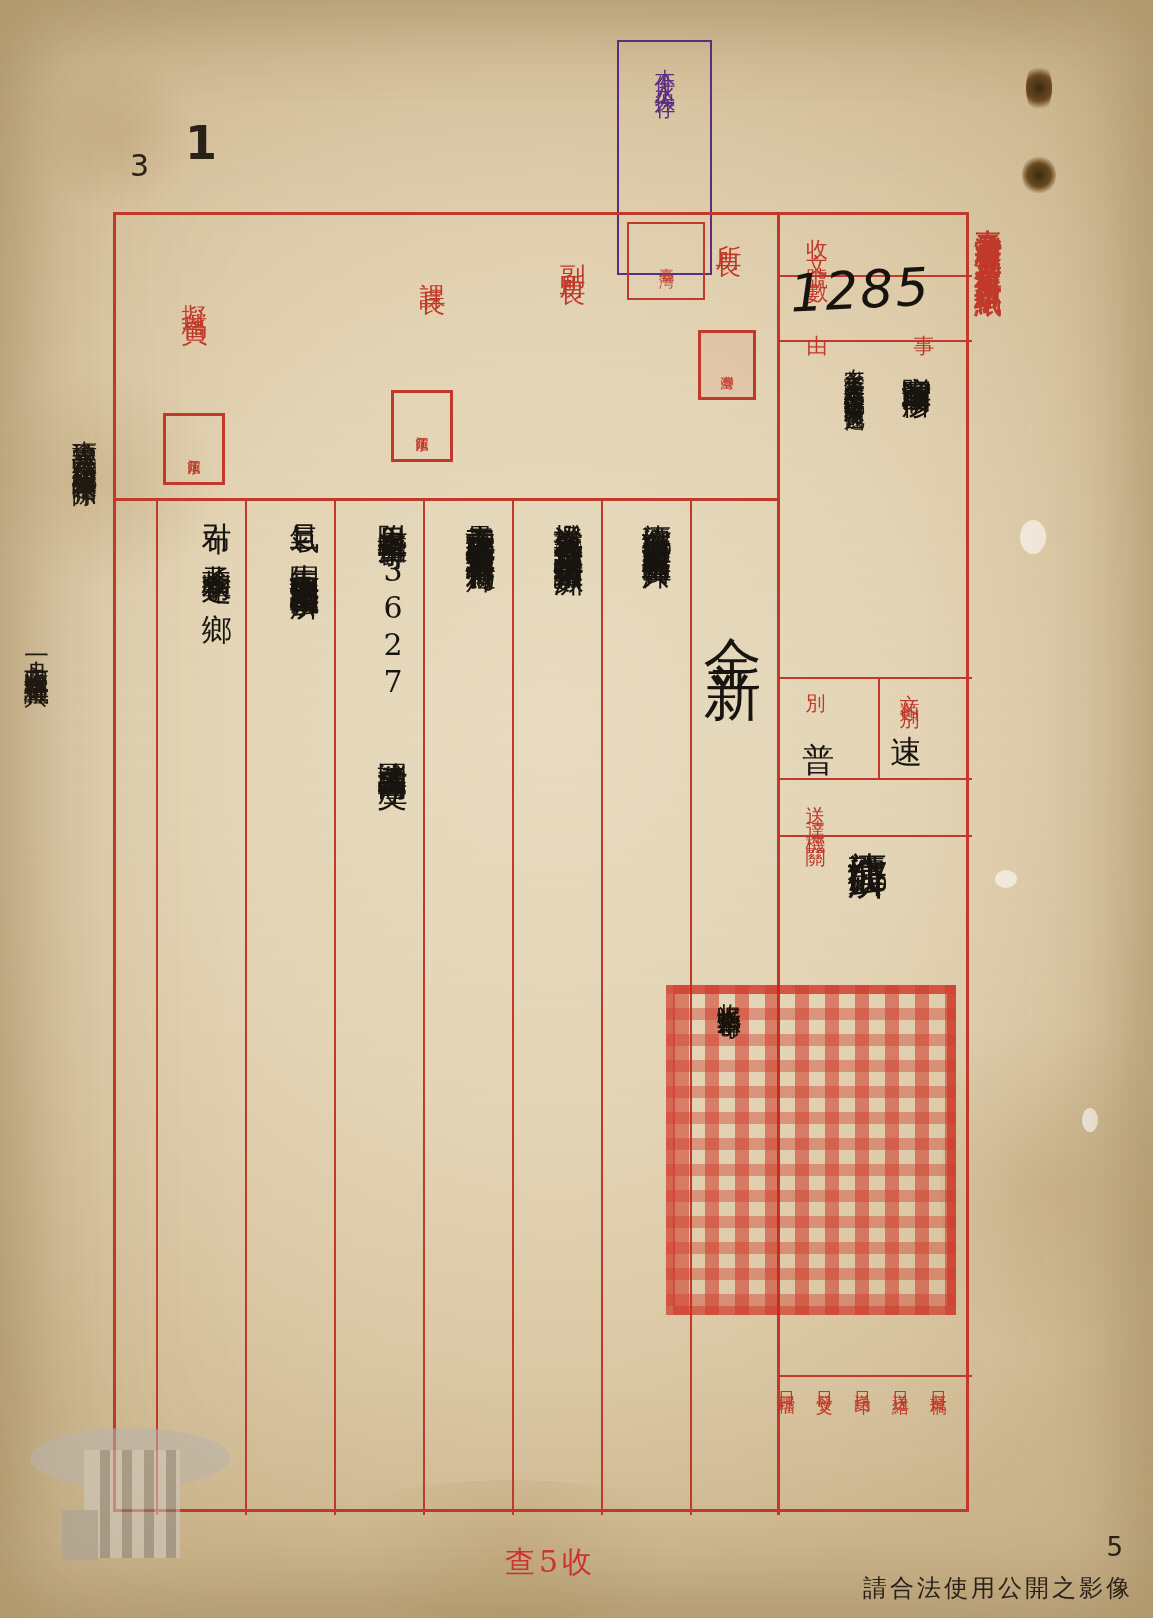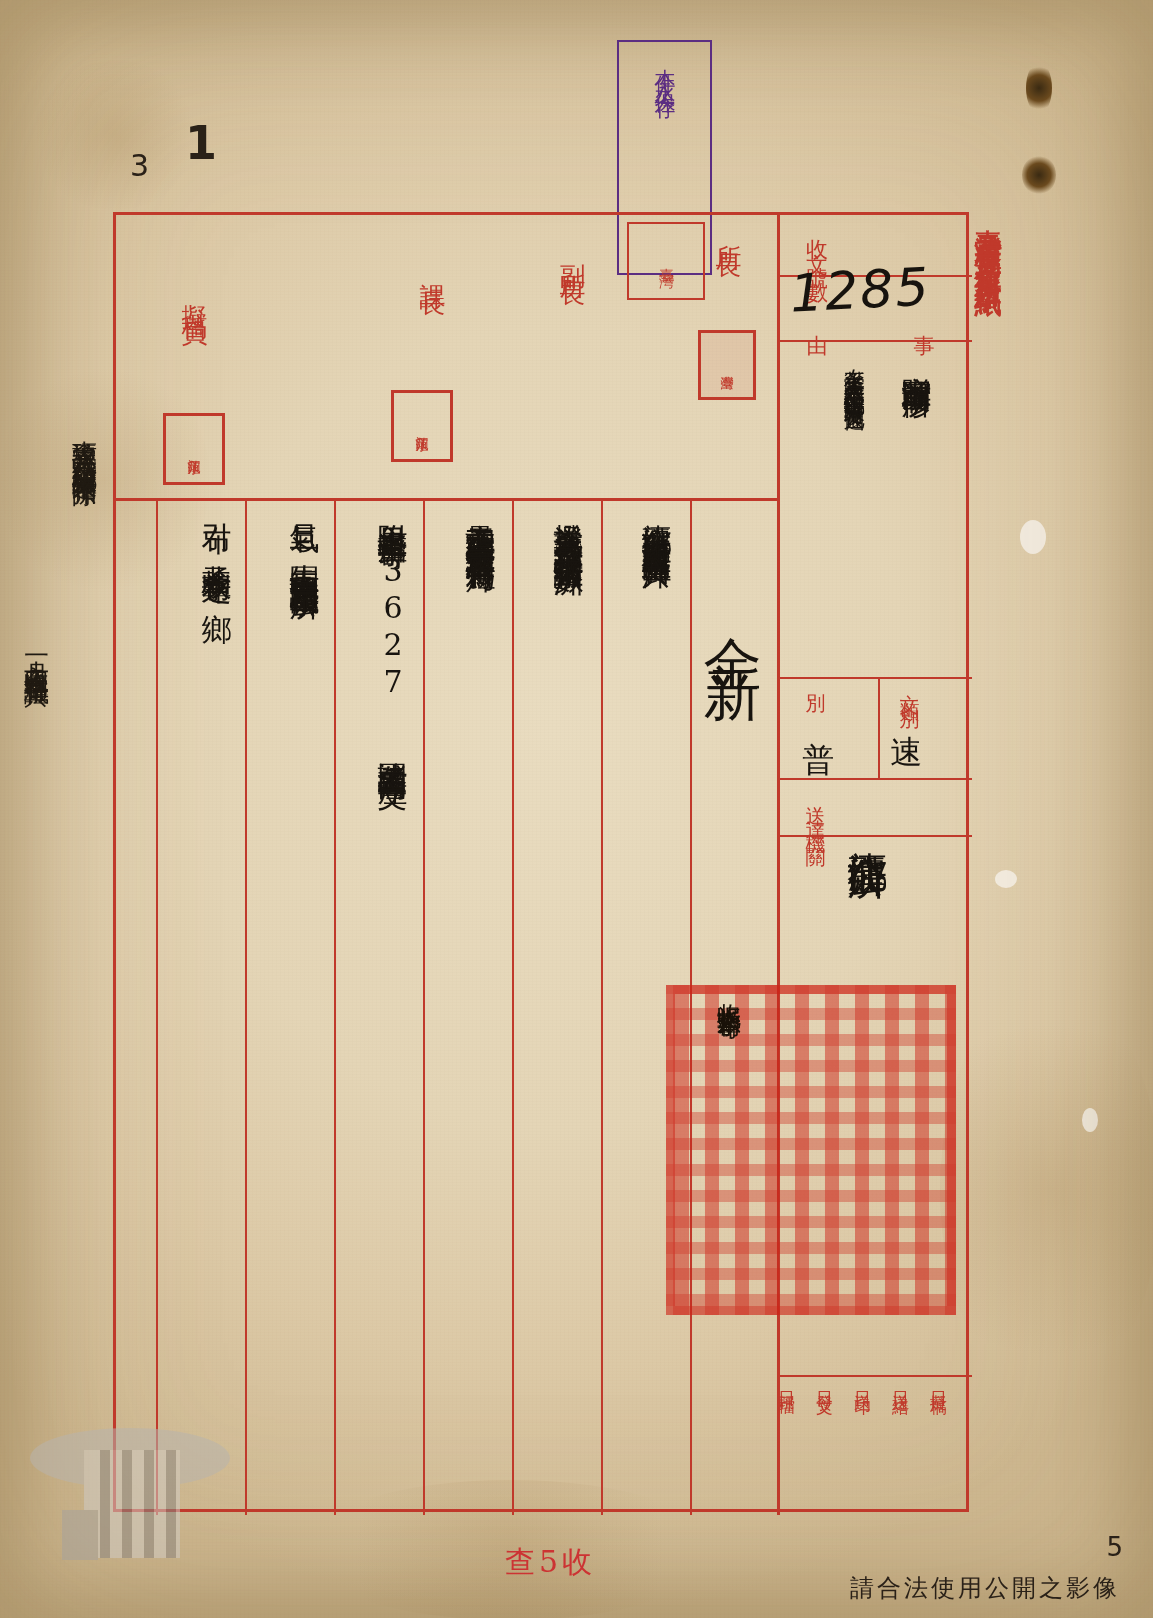--- a/index.html
+++ b/index.html
@@ -160,21 +160,21 @@
   .logo {
     position: absolute;
     left: 22px;
     top: 1390px;
     width: 220px;
     height: 180px;
     opacity: .55;
   }
   .footer-note {
     position: absolute;
-    right: 33px;
+    right: 20px;
     bottom: 14px;
     font-size: 24px;
     color: #2a2118;
     letter-spacing: 3px;
   }
   .page-num {
     position: absolute;
     right: 30px;
     bottom: 56px;
     font-size: 26px;

